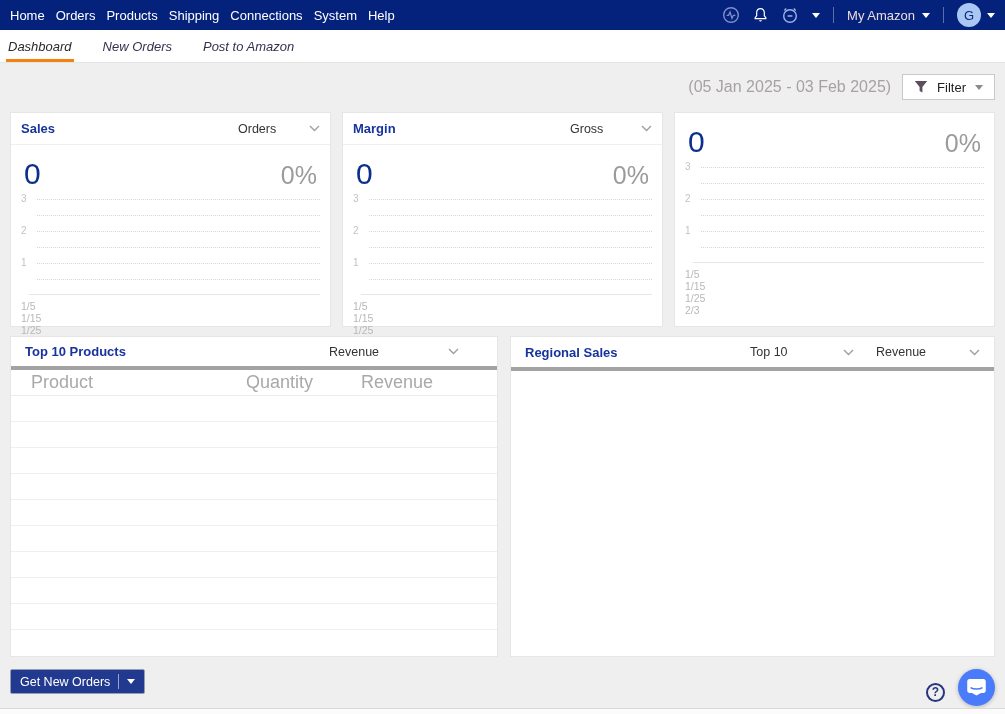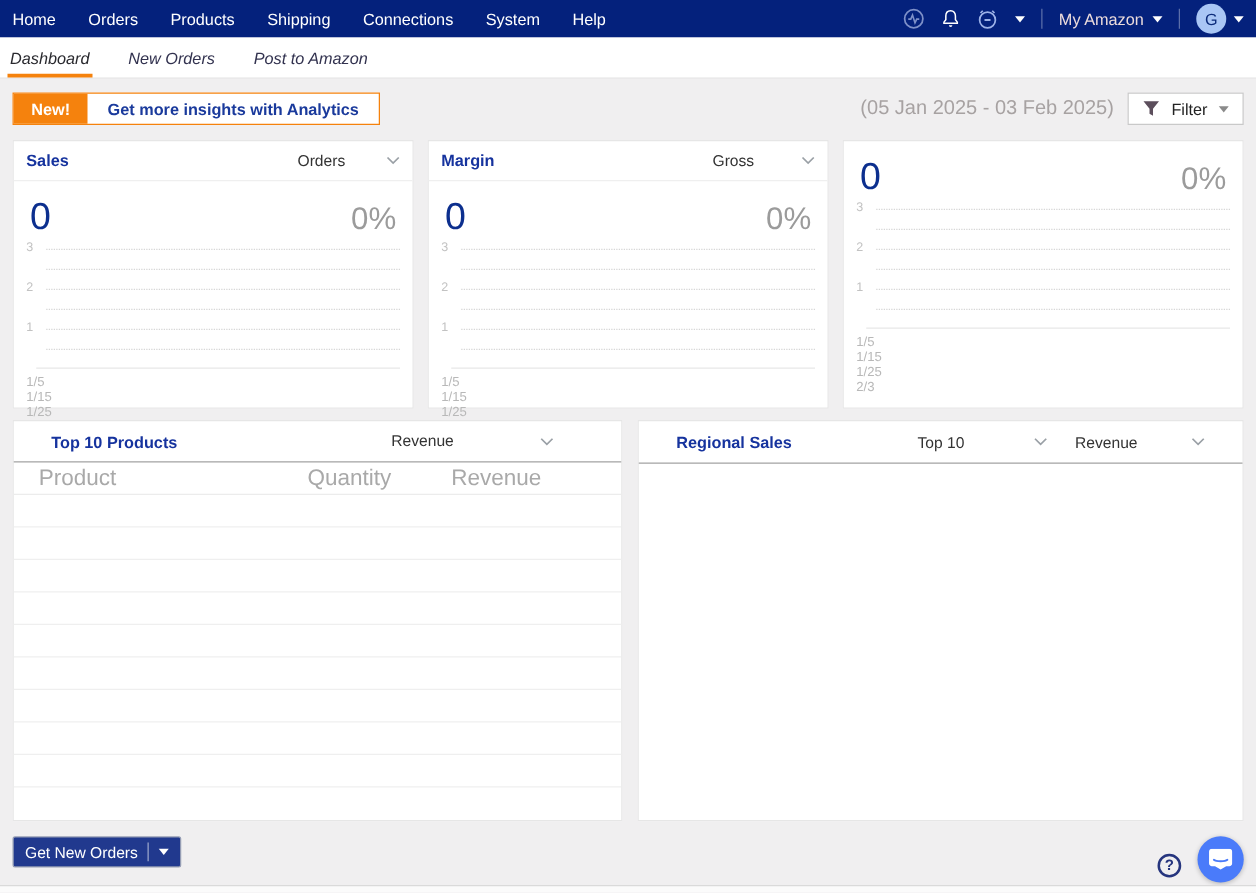--- a/index.html
+++ b/index.html
@@ -5,21 +5,21 @@
   * { box-sizing: border-box; margin: 0; padding: 0; }
   html,body { width:1005px; height:714px; overflow:hidden; }
   body {
     font-family: "Liberation Sans", "DejaVu Sans", sans-serif;
     background:#f0eff0; display:flex; flex-direction:column;
   }
 
   
   .topnav { height:30px; background:#04217c; display:flex; align-items:center;
             padding:0 10px; flex:0 0 auto; }
-  .nav-items { display:flex; column-gap:26px; align-items:center; }
+  .nav-items { display:flex; column-gap:11px; align-items:center; }
   .nav-item { color:#ffffff; font-size:13px; cursor:pointer; white-space:nowrap; }
   .nav-right { margin-left:auto; display:flex; align-items:center; gap:13px; }
   .nav-icon { display:flex; align-items:center; cursor:pointer; }
   .caret { width:0; height:0; border-left:4px solid transparent; border-right:4px solid transparent;
            border-top:5px solid #ffffff; display:inline-block; }
   .nav-divider { width:1px; height:16px; background:rgba(255,255,255,.35); }
   .account { display:flex; align-items:center; gap:7px; cursor:pointer; }
   .account-label { color:#ecdcdc; font-size:13px; }
   .avatar-wrap { display:flex; align-items:center; gap:6px; cursor:pointer; }
   .avatar { width:24px; height:24px; border-radius:50%; background:#a9c6f5; color:#0b2a7a;
@@ -69,22 +69,22 @@
   .gridline { position:absolute; left:16px; right:0; border-top:1px dotted #d6d6d6; }
   .ytick { position:absolute; left:0; transform:translateY(-55%); font-size:10px; color:#c2c2c2; }
   .xaxis-line { position:absolute; left:8px; right:0; bottom:0; border-top:1px solid #e7e7e7; }
   .xlabels { display:flex; justify-content:space-between; padding:5px 0 0 0;
              font-size:10.5px; color:#b8b8b8;flex-direction:column; }
 
   
   .bottom-row { display:flex; gap:12px; }
   .products-card { width:488px; height:321px; display:flex; flex-direction:column; }
   .regional-card { flex:1 1 auto; height:321px; display:flex; flex-direction:column; }
-  .card-hd2 { height:34px; display:flex; align-items:center; padding:0 30px;
-              border-bottom:1px solid #a3a3a3; }
+  .card-hd2 { height:34px; display:flex; align-items:center; padding:0 14px;
+              border-bottom:4px solid #a3a3a3; }
   .pdd { width:130px; margin-right:24px; }
   .rdd { width:104px; }
   .rdd + .rdd { margin-left:22px; }
   .pcols { height:26px; display:grid; grid-template-columns:40% 30% 30%; align-items:center;
            padding:0 14px 0 20px; border-bottom:1px solid #ececec; }
   .pcol { font-size:18px; color:#a9a9a9; }
   .pcol:nth-child(2) { text-align:center; }
   .pcol:nth-child(3) { text-align:right; padding-right:50px; }
   .prows { flex:1 1 auto; }
   .prow { height:26px; border-bottom:1px solid #efefef; }
@@ -158,24 +158,20 @@
 </header>
 
 <div class="tabbar" id="tabbar">
     <div class="tab active">Dashboard</div>
     <div class="tab">New Orders</div>
     <div class="tab">Post to Amazon</div>
   </div>
 
 <main>
   <div class="toolbar-row">
-    <div class="analytics-banner">
-      <span class="banner-badge">New!</span>
-      <span class="banner-label">Get more insights with Analytics</span>
-    </div>
     <div class="toolbar-right">
       <span class="date-range">(05 Jan 2025 - 03 Feb 2025)</span>
       <button class="tb-btn">
         <span style="display:flex">
           <svg width="14" height="14" viewBox="0 0 14 14">
               <path d="M.8 1h12.4L8.4 7v5.6L5.6 11V7z" fill="#5c4e5c"></path>
             </svg>
         </span>
         <span>Filter</span>
         <span class="tb-caret"></span>

